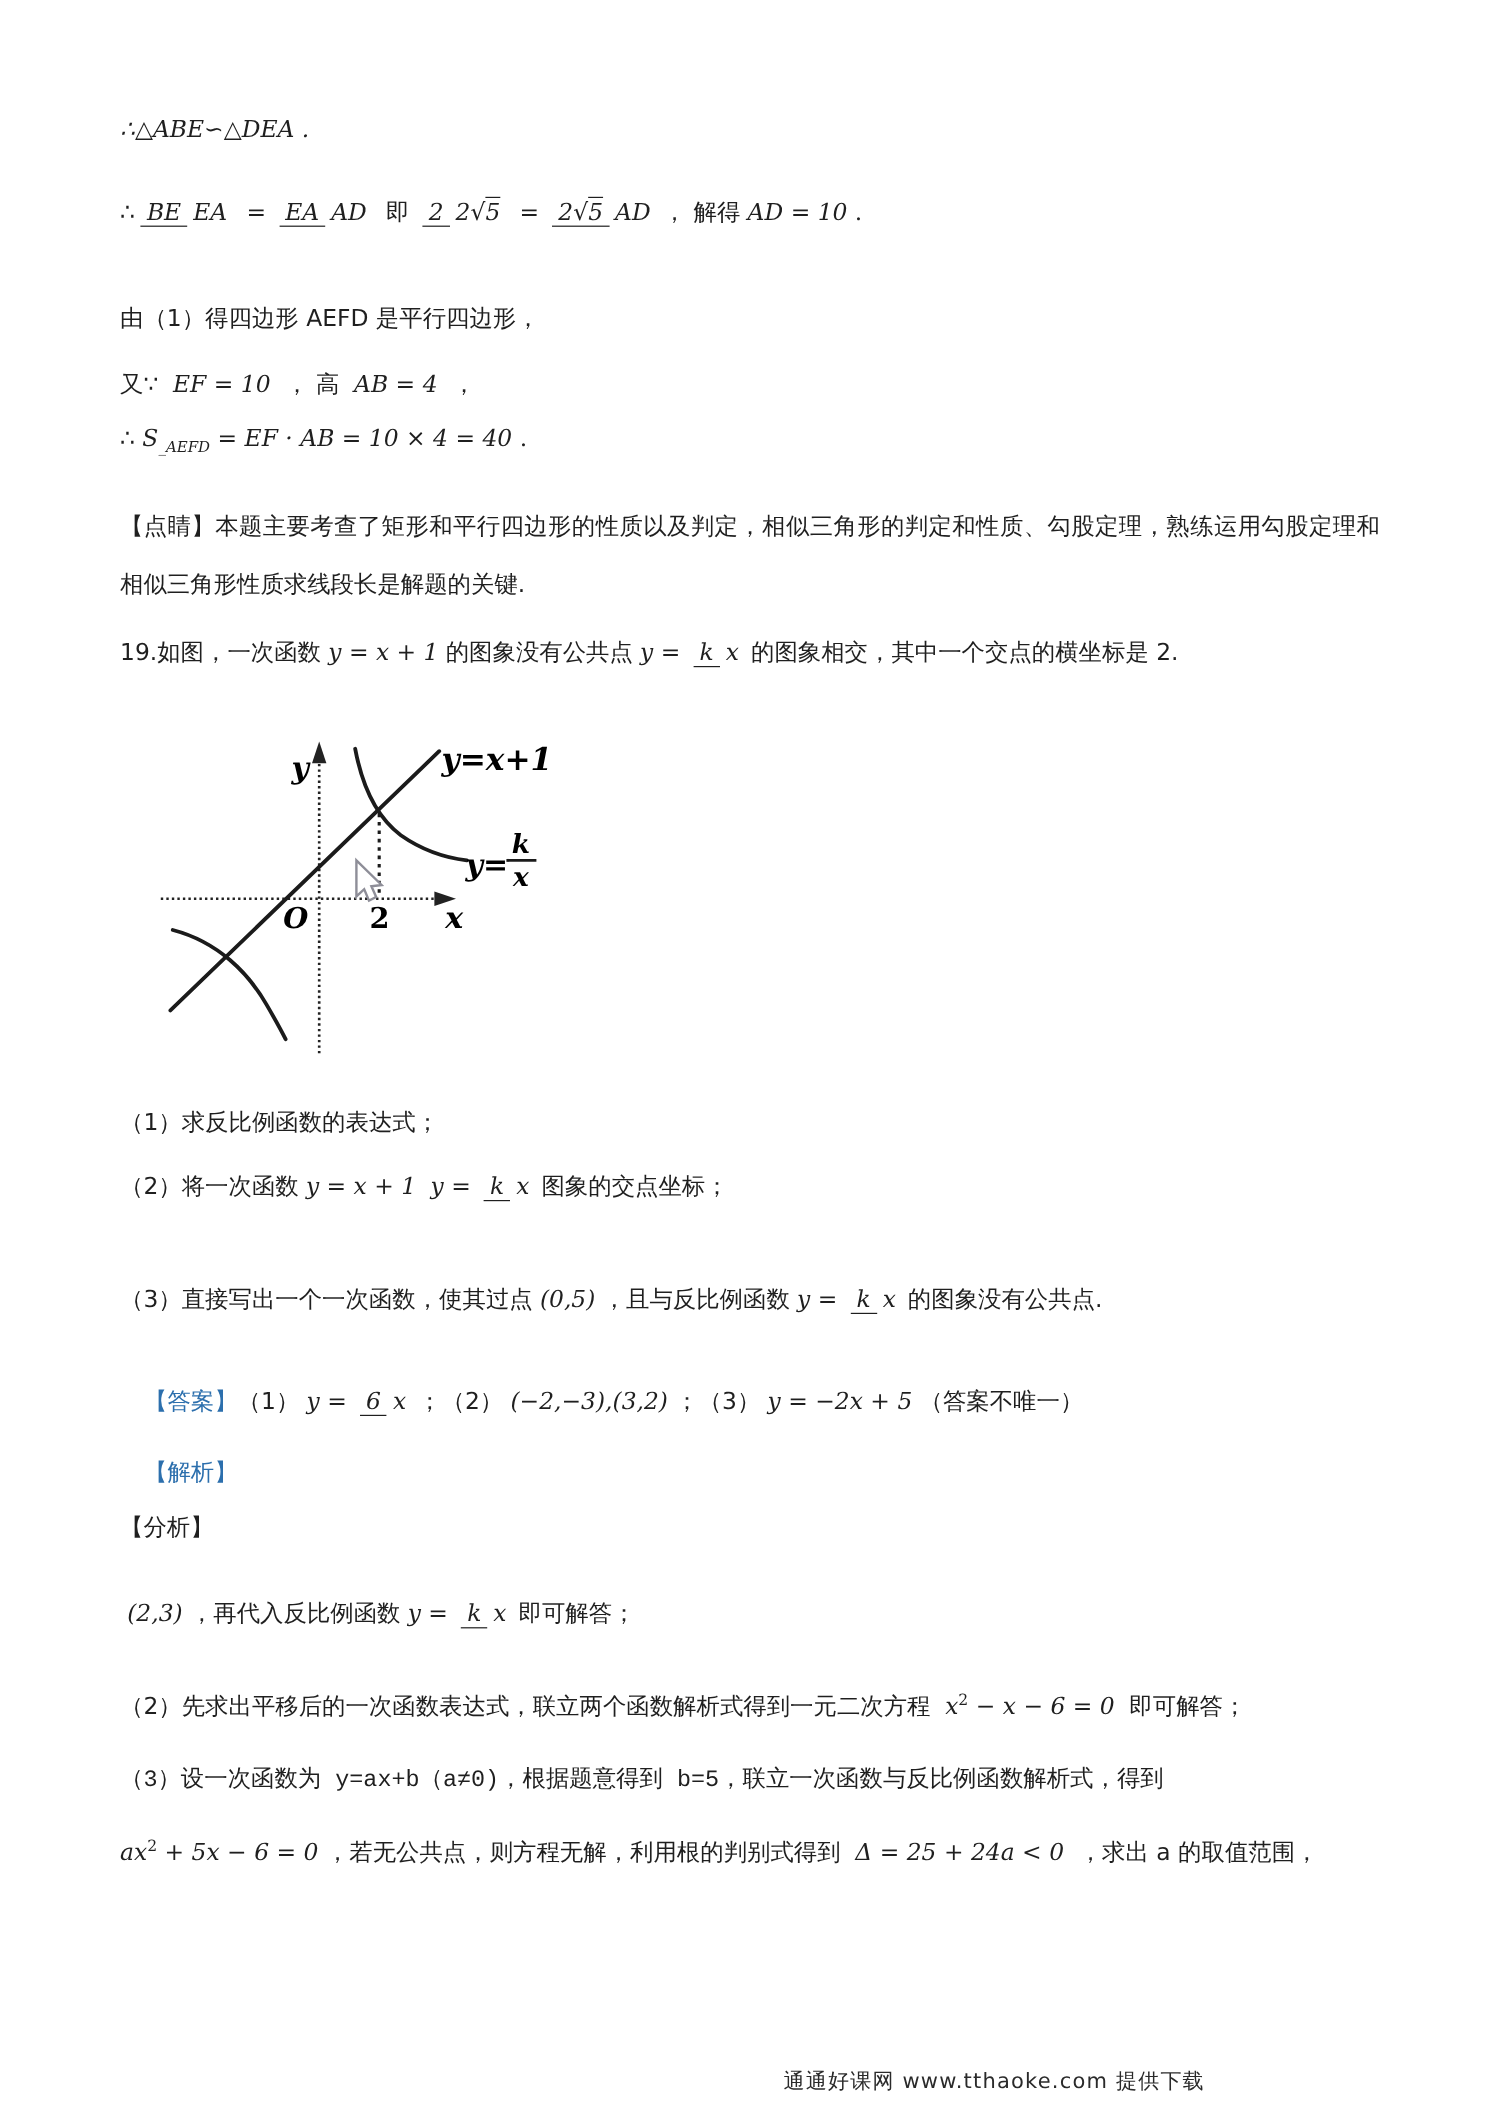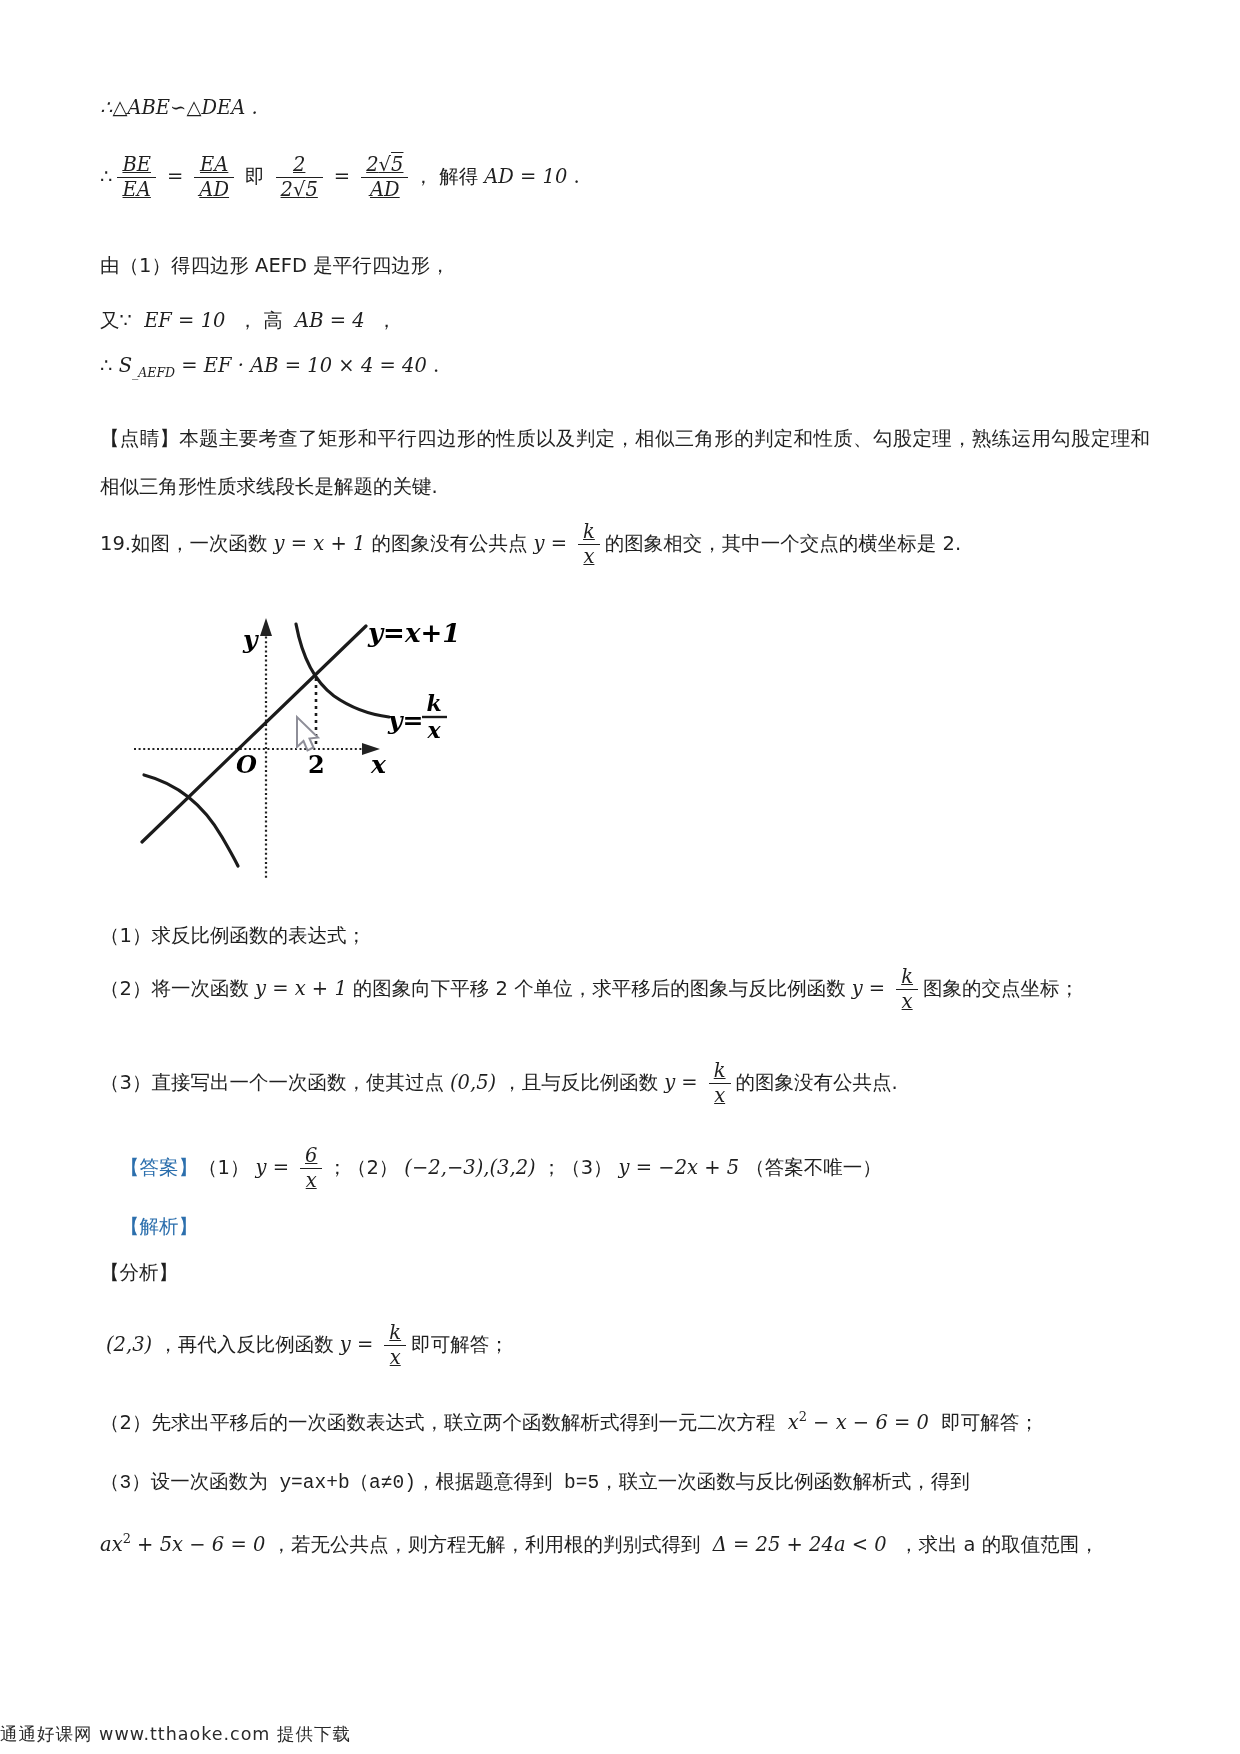--- a/index.html
+++ b/index.html
@@ -5,31 +5,31 @@
   html,body{margin:0;padding:0;background:#ffffff;}
   body{
     width:1240px;height:1754px;position:relative;
     font-family:"DejaVu Sans","Liberation Sans",sans-serif;
     color:#1f1f1f;font-size:19.5px;
   }
   .blk{position:absolute;left:100px;width:1050px;line-height:1.45;}
   .vcenter{display:flex;align-items:center;flex-wrap:nowrap;}
   .m{font-family:"DejaVu Serif","Liberation Serif",serif;font-style:italic;}
   .mn{font-family:"DejaVu Serif","Liberation Serif",serif;font-style:normal;}
-  .frac{display:inline-flex;flex-direction:column;vertical-align:middle;text-align:center;
-        margin:16px 5px;font-family:"DejaVu Serif","Liberation Serif",serif;font-style:italic;line-height:1.2;text-decoration:underline;}
+  .frac{display:inline-flex;vertical-align:middle;text-align:center;
+        margin:16px 5px;font-family:"DejaVu Serif","Liberation Serif",serif;font-style:italic;line-height:1.2;}
   .frac .num{display:block;padding:0 5px;border-bottom:1.7px solid #1f1f1f;}
   .frac .den{display:block;padding:0 5px;}
   .rad{text-decoration:overline;}
   .gap{margin:0 6px;}
   .tag-blue{color:#2c6fad;margin-left:20px;}
   sub.sm{font-size:12.5px;font-style:italic;}
   sup.sm{font-size:13px;}
   .note-text{text-align:justify;line-height:2.45;}
-  .footer{position:absolute;top:1722px;left:0;width:1004px;text-align:left;
+  .footer{position:absolute;top:1722px;left:0;width:1004px;text-align:right;
           font-size:17.5px;color:#2a2a2a;letter-spacing:1px;}
   svg text{font-family:"DejaVu Serif","Liberation Serif",serif;}
 </style>
 </head>
 <body>
 
 <div class="blk" style="top:94px;">
   <span class="m">∴△ABE∽△DEA .</span>
 </div>
 
@@ -123,21 +123,20 @@
 </svg>
 </div>
 
 <div class="blk" style="top:922px;">
   <span>（1）求反比例函数的表达式；</span>
 </div>
 
 <div class="blk vcenter" style="top:950px;height:78px;">
   <span>（2）将一次函数</span>
   <span class="m gap">y = x + 1</span>
-  <span>的图象向下平移 2 个单位，求平移后的图象与反比例函数</span>
   <span class="m gap">y =</span>
   <span class="frac">
     <span class="num">k</span>
     <span class="den">x</span>
   </span>
   <span>图象的交点坐标；</span>
 </div>
 
 <div class="blk vcenter" style="top:1044px;height:78px;">
   <span>（3）直接写出一个一次函数，使其过点</span>

